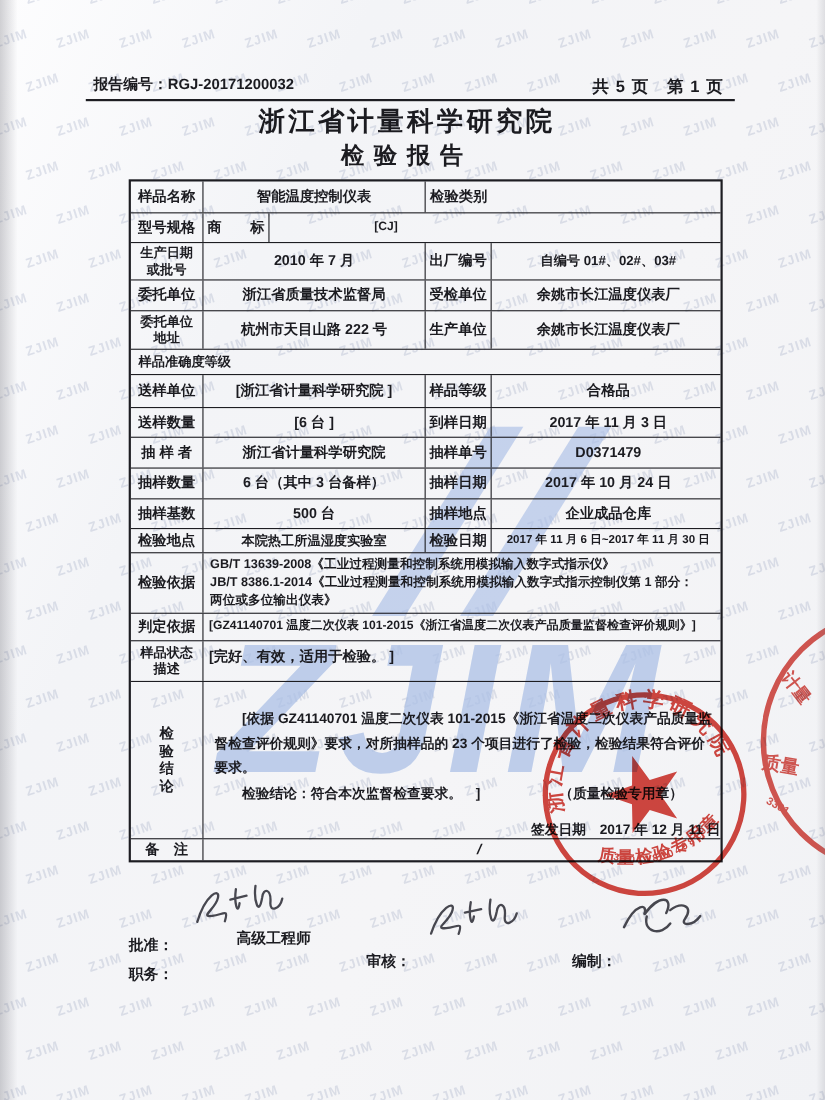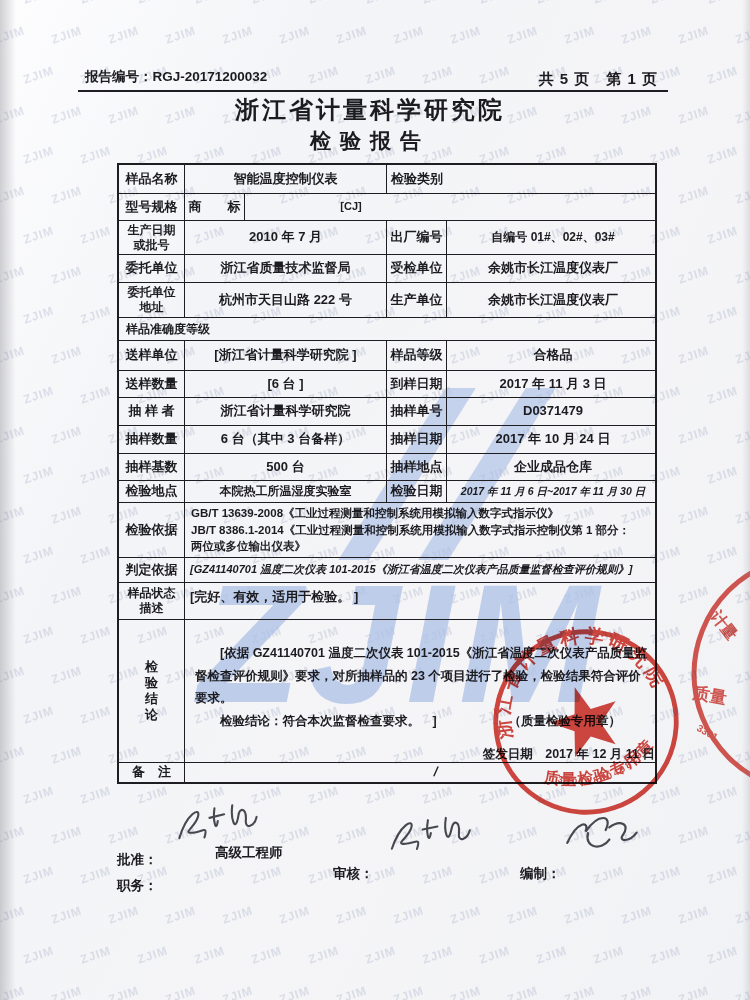--- a/index.html
+++ b/index.html
@@ -45,21 +45,21 @@
   .c3{width:60px;flex:none;}
   .c4{width:212px;flex:none;}
   .c13{width:328px;flex:none;}
   .c14{width:474px;flex:none;}
   .r01{height:29px}.r02{height:27px}.r03{height:34px}.r04{height:28px}.r05{height:35px}
   .r06{height:23px}.r07{height:30px}.r08{height:27px}.r09{height:28px}.r10{height:28px}
   .r11{height:27px}.r12{height:22px}.r13{height:55px}.r14{height:25px}.r15{height:26px}
   .r16{height:37px}.r17{height:143px}.r18{height:19px}
   .left{justify-content:flex-start;text-align:left;}
   .f11{font-size:11px;}.f115{font-size:11.5px;}.f105{font-size:10.5px;}.f12{font-size:12px;}
-  .nowrap{white-space:nowrap;font-style:italic;}
+  .nowrap{white-space:nowrap;}
   .basis-cell{align-items:center;padding:2px 6px;line-height:1.45;}
   .vlabel{flex-direction:column;justify-content:space-evenly;padding:10px 0;}
   .concl{position:relative;align-items:flex-start;justify-content:flex-start;text-align:left;
     padding:22px 8px 4px 10px;font-size:12.5px;line-height:1.8;}
   .seal-note{position:absolute;right:38px;top:90px;font-size:12.5px;font-weight:600;white-space:nowrap;}
   .issue-date{position:absolute;right:4px;top:123px;font-size:12.5px;font-weight:bold;white-space:nowrap;}
   .slash{transform:skewX(-14deg);font-weight:600;position:relative;left:14px;}
 
   
   .foot{position:absolute;left:0;top:800px;width:750px;height:90px;z-index:2;font-size:13.5px;font-weight:bold;}

